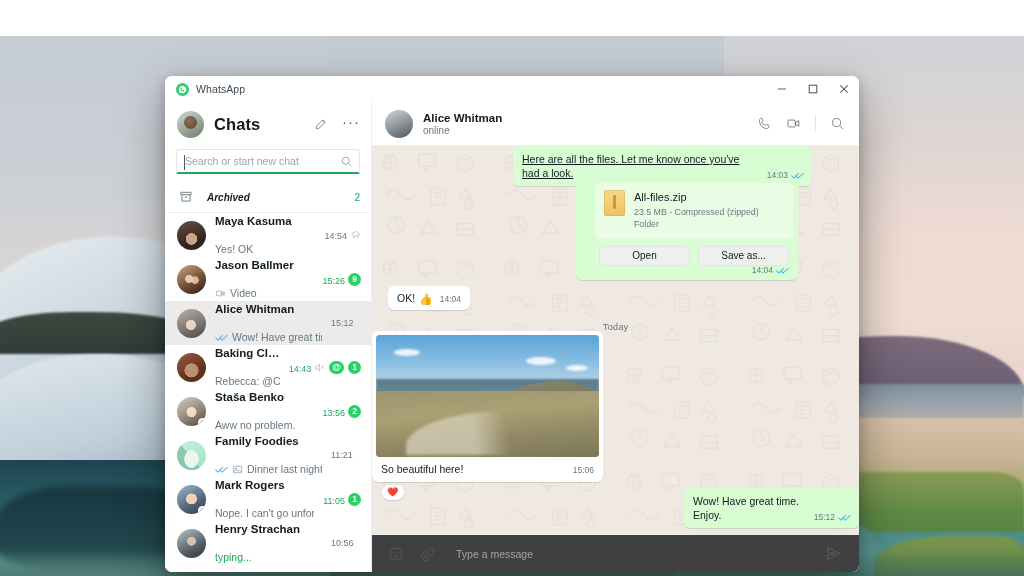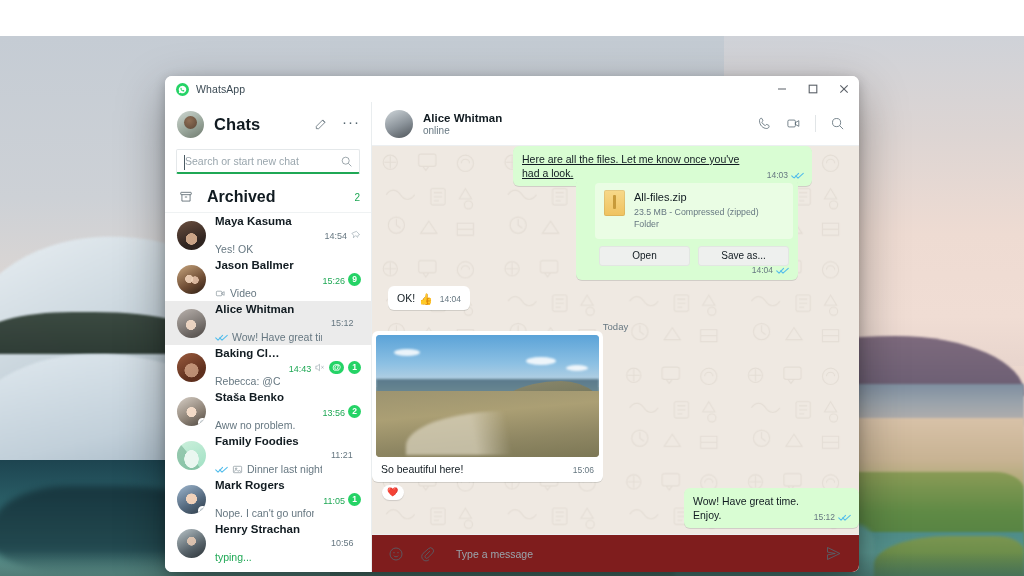--- a/index.html
+++ b/index.html
@@ -105,21 +105,21 @@
     border:1px solid #e4e8ea; border-bottom: 2px solid #1fa855; border-radius:2px;
     display:flex; align-items:center; padding: 0 22px 0 8px; }
   .search-caret { position:absolute; left:7px; top:5px; width:1px; height:15px; background:#4a5a63; }
   .search-ph { font-size: 10.5px; color: #9aa6ad; }
   .search-ic { position:absolute; right: 6px; top: 5px; width: 13px; height: 13px;
     stroke:#6b7a82; stroke-width:1.2; fill:none; }
 
   .archived { height: 31px; display:flex; align-items:center; padding: 0 11px 0 14px; gap: 14px;
     border-bottom: 1px solid #eff2f3; }
   .archived svg { width: 14px; height: 14px; stroke:#3b4a54; stroke-width:1.2; fill:none; }
-  .archived-label { font-size: 16px; color:#111b21; font-weight:600; flex:1; }
+  .archived-label { font-size: 10px; color:#111b21; font-weight:600; flex:1;font-style:italic; }
   .archived-count { font-size: 10px; color:#1fa855; }
 
   .chat-list { flex: 1; overflow: hidden; position: relative; }
   .chat-row { height: 44px; display:flex; align-items:center; gap: 9px;
     padding: 0 10px 0 12px; cursor: default; }
   .chat-row.active { background:#ebebeb; }
   .ca { width: 29px; height: 29px; flex:0 0 29px; border-radius:50%; overflow:hidden; position:relative; }
   .ca::after { content:''; position:absolute; inset:0; }
   .chat-mid { flex:1; min-width:0; display:flex; flex-direction:column; gap:16px; }
   .chat-name { font-size: 11.5px; font-weight:700; color:#111b21; white-space:nowrap;
@@ -234,21 +234,21 @@
   .cap { display:flex; align-items:flex-end; padding: 5px 5px 4px 5px; }
   .cap-text { font-size: 10.5px; color:#111b21; flex:1; }
   .react { position:absolute; left: 10px; top: 154px; width: 22px; height: 15px;
     background:#fff; border-radius: 9px; box-shadow: 0 1px 1px rgba(11,20,26,.14);
     display:flex; align-items:center; justify-content:center; font-size: 9px; }
 
   .b3 { right: 0px; top: 342px; width: 175px; padding: 6px 42px 6px 9px; }
   .b3 .meta { position:absolute; right: 8px; bottom: 5px; }
 
   
-  .composer { height: 38px; flex:0 0 38px; background:#7f1d1d; display:flex; align-items:center;
+  .composer { height: 38px; flex:0 0 38px; background:#404040; display:flex; align-items:center;
     gap: 15px; padding: 0 17px 0 16px; border-top: 1px solid #eceff1; }
   .composer svg { fill:none; stroke:#54656f; stroke-width:1.2; }
   .cmp-ic { width: 16px; height: 16px; }
   .cmp-input { flex:1; font-size: 10.5px; color:#9aa6ad; padding-left: 6px; }
   .send { width: 17px; height: 17px; }
 </style>
 </head>
 <body>
 
 <div id="desktop">

